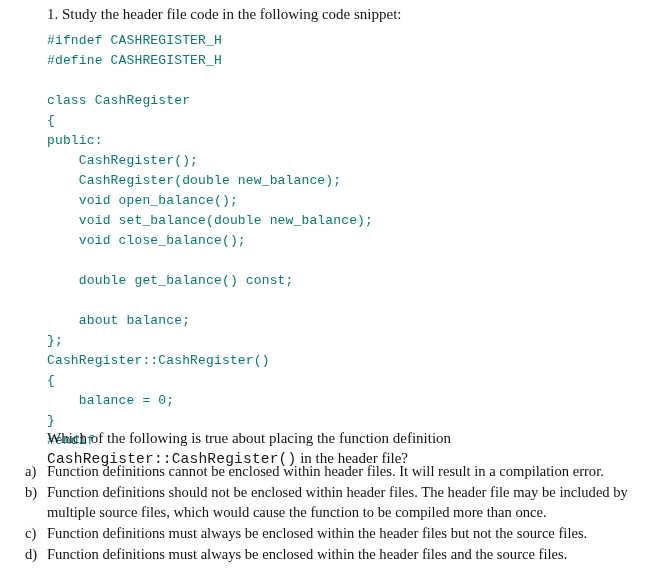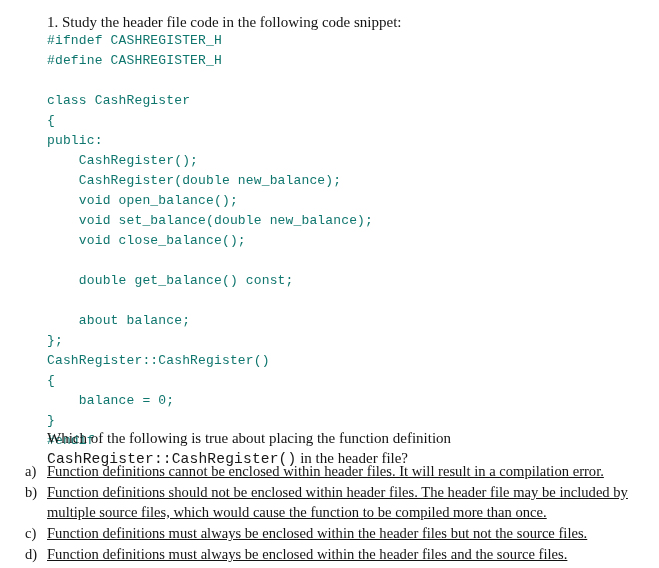--- a/index.html
+++ b/index.html
@@ -37,21 +37,21 @@
     font-size: 13px;
     line-height: 20px;
     letter-spacing: 0.15px;
     color: #0f766e;
     white-space: pre;
   }
 
   .stem-block {
     position: absolute;
     left: 47px;
-    top: 12px;
+    top: 4px;
     width: 600px;
   }
 
   .code-block {
     position: absolute;
     left: 47px;
     top: 31px;
     width: 600px;
   }
   .code-line {
@@ -108,21 +108,20 @@
     color: #131313;
   }
   .option-text {
     flex: 1 1 auto;
     font-family: "Liberation Serif", "DejaVu Serif", serif;
     font-size: 14.6px;
     line-height: 20px;
     color: #131313;
     padding-right: 22px;
     text-align: left;
-    text-decoration: underline;
   }
 </style>
 </head>
 <body>
 
 <div class="page">
 
   <div class="stem-block">
     <div class="prose">1. Study the header file code in the following code snippet:</div>
   </div>

